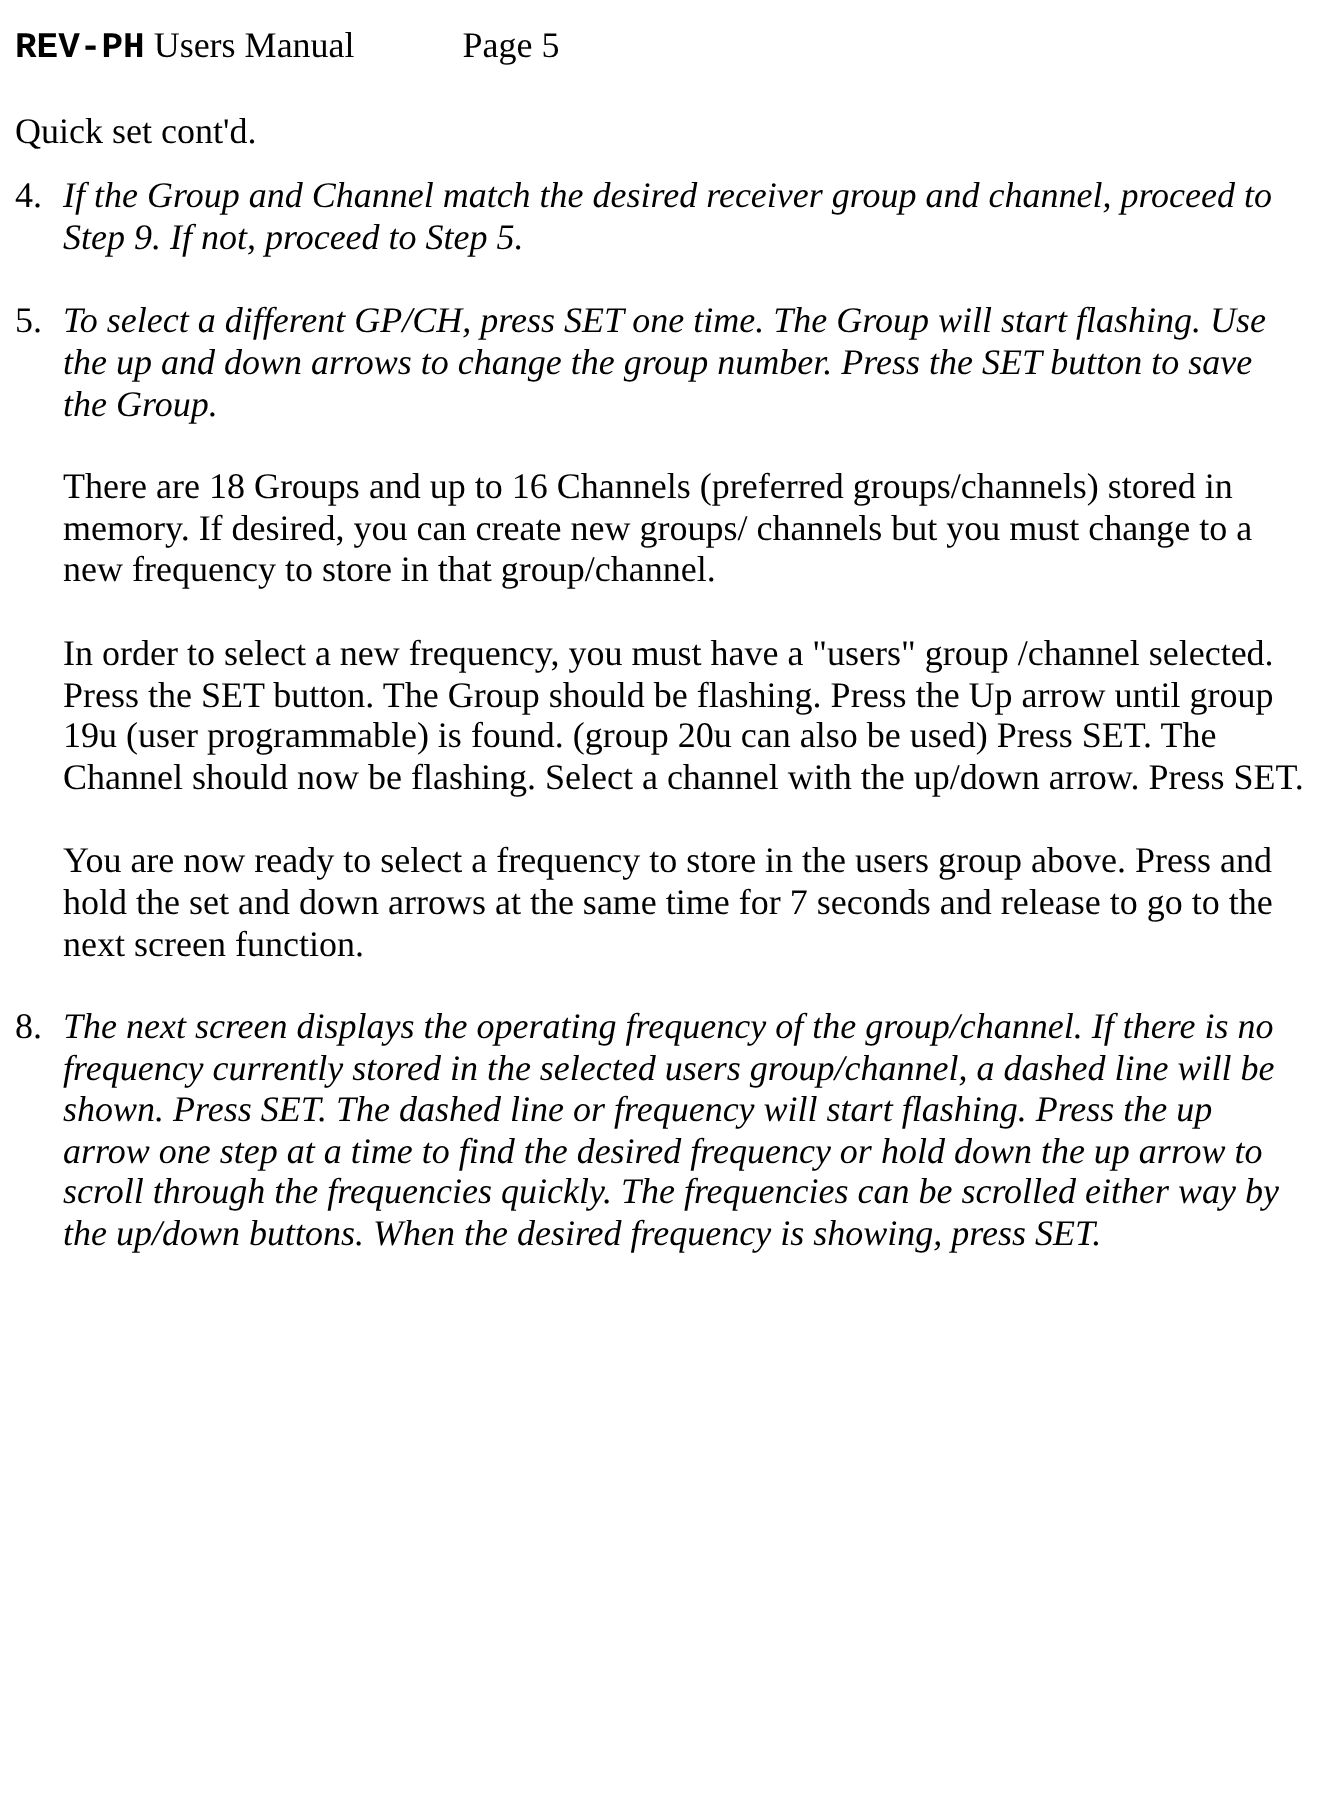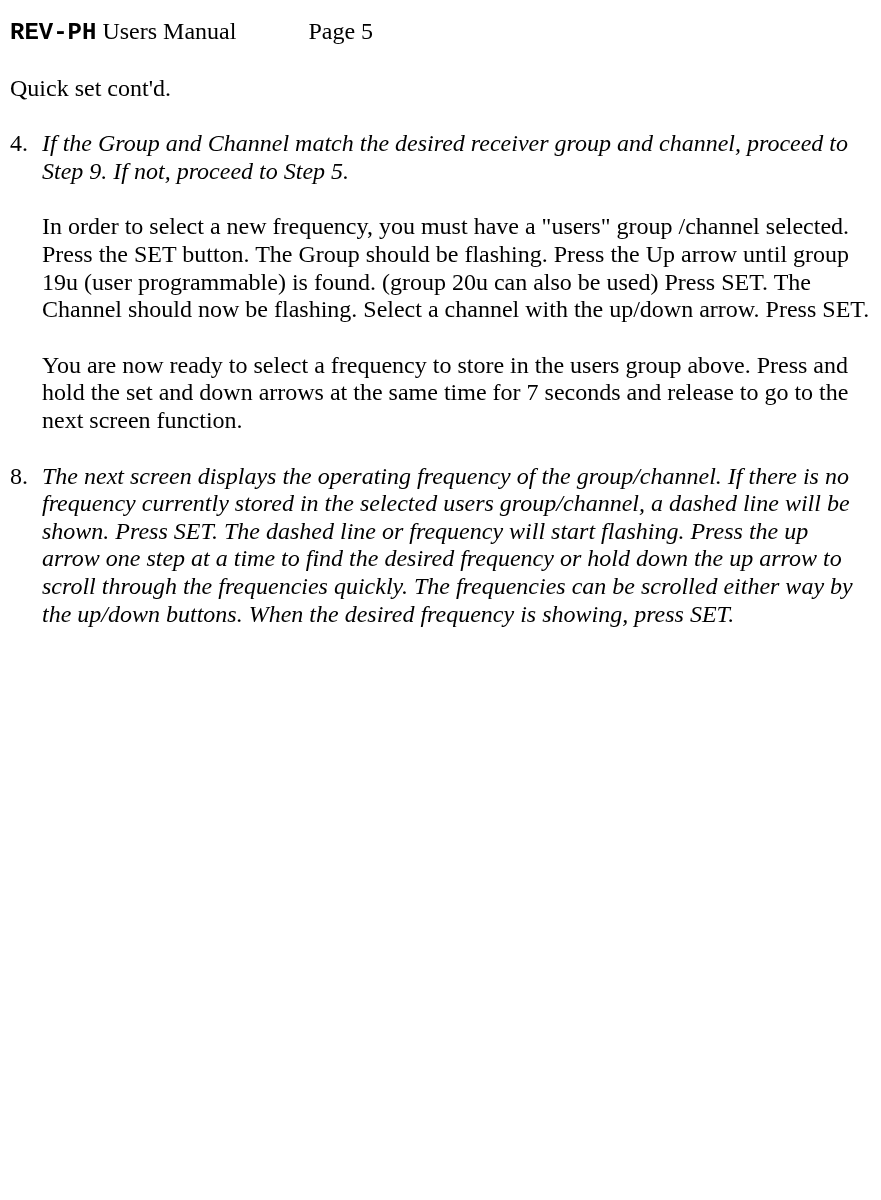--- a/index.html
+++ b/index.html
@@ -14,21 +14,21 @@
     box-sizing: border-box;
   }
   .header-line {
     margin-bottom: 28px;
   }
   .header-bold {
     font-weight: bold;
     font-family: Liberation Mono, monospace;
   }
   .section-title {
-    margin-bottom: 28px;
+    margin-bottom: 16px;
   }
   .para {
     margin-bottom: 28px;
   }
   .indent {
     padding-left: 32px;
   }
   .num {
     display: inline-block;
     width: 32px;
@@ -51,19 +51,23 @@
   <span class="header-bold">REV-PH</span><span> Users Manual</span>&nbsp;&nbsp;&nbsp;&nbsp;&nbsp;&nbsp;&nbsp;&nbsp;&nbsp;&nbsp;&nbsp;&nbsp;<span>Page 5</span>
 </div>
 
 <div class="section-title">Quick set cont'd.</div>
 
 <div class="para">
   <span class="num">4.</span><span class="body-wrap">If the Group and Channel match the desired receiver group and channel, proceed to Step 9. If not, proceed to Step 5.</span>
 </div>
 
 <div>
+  <div class="para">
+    <span class="num">5.</span><span class="body-wrap">To select a different GP/CH, press SET one time. The Group will start flashing. Use the up and down arrows to change the group number. Press the SET button to save the Group.</span>
+  </div>
+  <div class="sub indent">There are 18 Groups and up to 16 Channels (preferred groups/channels) stored in memory. If desired, you can create new groups/ channels but you must change to a new frequency to store in that group/channel.</div>
   <div class="sub indent">In order to select a new frequency, you must have a "users" group  /channel selected. Press the SET button. The Group should be flashing. Press the Up arrow until group 19u (user programmable) is found. (group 20u can also be used) Press SET. The Channel should now be flashing. Select a channel with the up/down arrow. Press SET.</div>
   <div class="sub indent">You are now ready to select a frequency to store in the users group above. Press and hold the set and down arrows at the same time for 7  seconds and release to go to the next screen function.</div>
 </div>
 
 <div class="para">
   <span class="num">8.</span><span class="body-wrap">The next screen displays the operating frequency of the group/channel. If there is no frequency currently stored in the selected users group/channel, a dashed line will be shown. Press SET. The dashed line or frequency will start flashing. Press the up arrow one step at a time to find the desired frequency or hold down the up arrow to scroll through the frequencies quickly. The frequencies can be scrolled either way by the up/down buttons. When the desired frequency is showing, press SET.</span>
 </div>
 
 </body></html>

